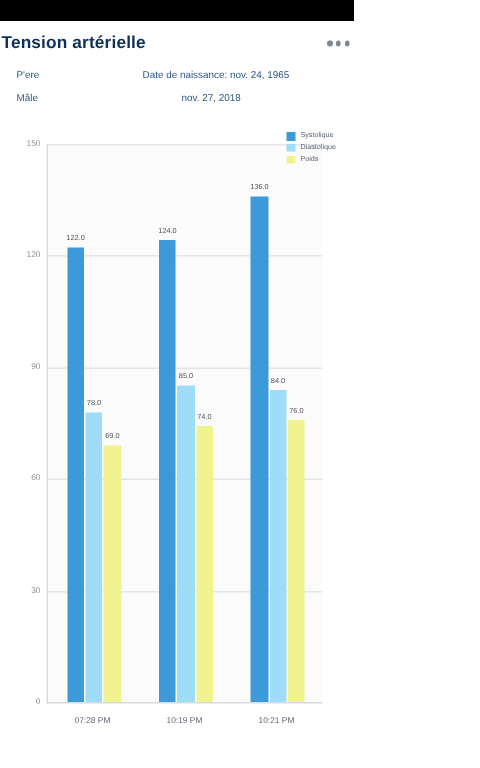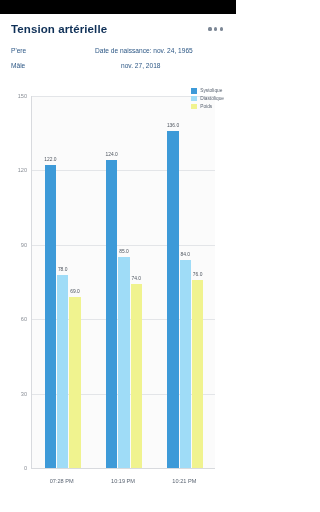--- a/index.html
+++ b/index.html
@@ -10,21 +10,21 @@
     -webkit-font-smoothing:antialiased;
   }
   .phone{position:relative;width:236px;height:512px;background:#fff;}
 
   
   .statusbar{height:14px;background:#000000;width:100%;}
 
   
   .appheader{
     position:relative;height:30px;
-    padding:0 11px;box-sizing:border-box;
+    padding:0 1px;box-sizing:border-box;
     display:flex;align-items:center;justify-content:space-between;
     background:#ffffff;
   }
   .apptitle{
     font-size:11.5px;font-weight:bold;color:#0f3057;
     letter-spacing:.1px;white-space:nowrap;
   }
   .kebab{display:flex;gap:2.5px;align-items:center;padding:4px 2px;}
   .kebab i{width:3.2px;height:3.2px;border-radius:50%;background:#7d8896;display:block;}
 

